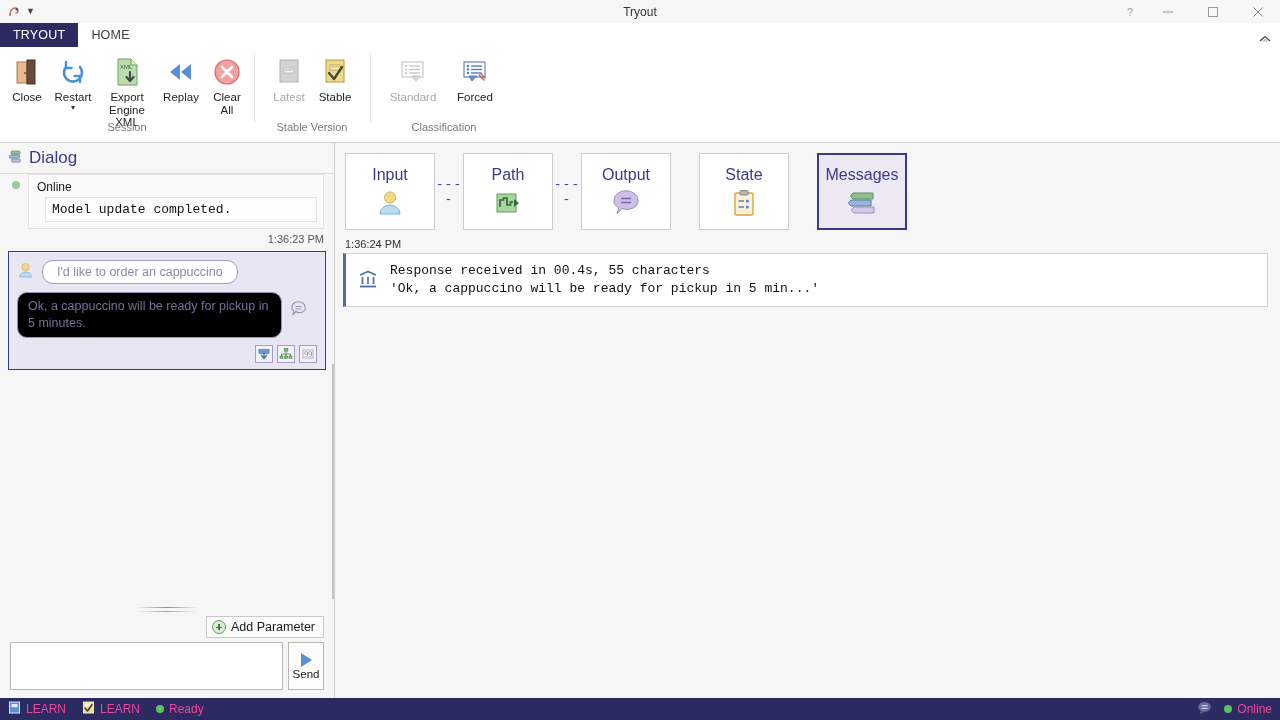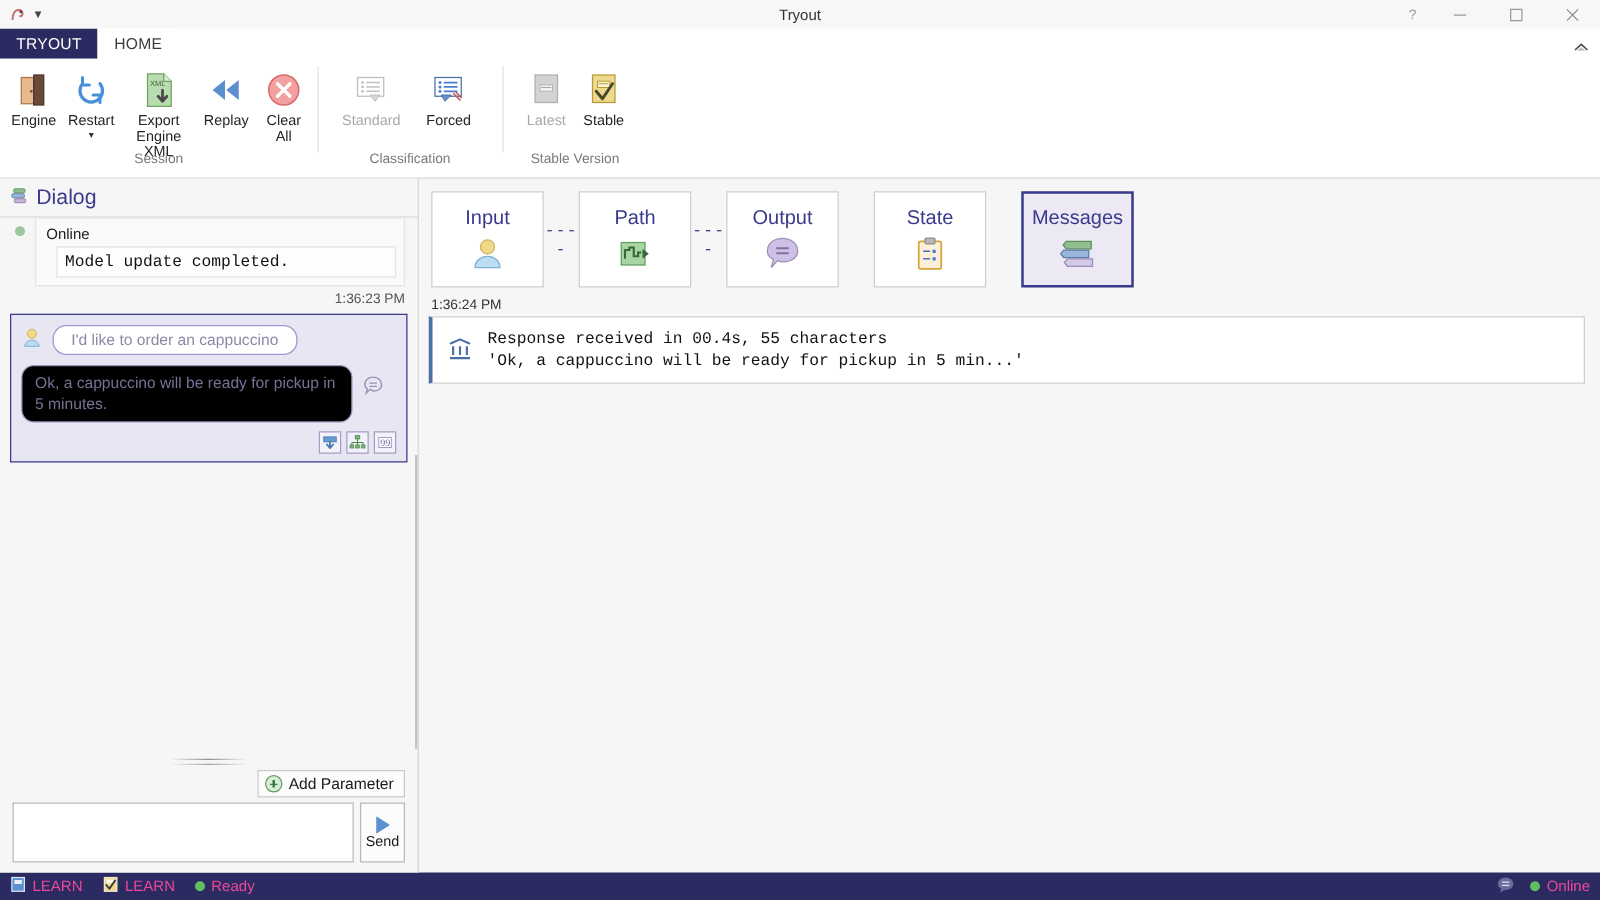--- a/index.html
+++ b/index.html
@@ -246,21 +246,21 @@
     <div class="rgroup">
       <div class="rgroup-items">
         <div class="rbtn">
           <span class="ricon">
             <svg width="30" height="30" viewBox="0 0 30 30">
               <rect x="5" y="5" width="10" height="21" fill="#e8b98e" stroke="#a9784a" stroke-width="1"></rect>
               <rect x="15" y="3" width="8" height="24" fill="#6b4a3a" stroke="#4b3228" stroke-width="1"></rect>
               <circle cx="13" cy="16" r="1.1" fill="#7a5438"></circle>
             </svg>
           </span>
-          <span class="rlabel">Engine</span>
+          <span class="rlabel">Close</span>
         </div>
         <div class="rbtn">
           <span class="ricon">
             <svg width="30" height="30" viewBox="0 0 30 30">
               <path d="M22 10 A9 9 0 1 1 8 10" fill="none" stroke="#4a90d9" stroke-width="2.6" stroke-linecap="round"></path>
               <path d="M8 5 L8 11 L13.5 11" fill="none" stroke="#4a90d9" stroke-width="2.4" stroke-linecap="round" stroke-linejoin="round"></path>
               <path d="M22 25 L22 19 L16.5 19" fill="none" stroke="#4a90d9" stroke-width="2.4" stroke-linecap="round" stroke-linejoin="round"></path>
             </svg>
           </span>
           <span class="rlabel">Restart</span>
@@ -290,20 +290,47 @@
           <span class="ricon">
             <svg width="28" height="28" viewBox="0 0 28 28">
               <circle cx="14" cy="14" r="12" fill="#f3a0a0" stroke="#d96a6a" stroke-width="1.2"></circle>
               <path d="M9 9 L19 19 M19 9 L9 19" stroke="#ffffff" stroke-width="2.6" stroke-linecap="round"></path>
             </svg>
           </span>
           <span class="rlabel">Clear<br>All</span>
         </div>
       </div>
       <div class="rgroup-label">Session</div>
+    </div>
+
+    <div class="rgroup" style="padding:0 12px;">
+      <div class="rgroup-items">
+        <div class="rbtn disabled">
+          <span class="ricon">
+            <svg width="26" height="30" viewBox="0 0 26 30">
+              <rect x="4" y="3" width="18" height="22" fill="#d3d3d3" stroke="#b0b0b0" stroke-width="1"></rect>
+              <rect x="8" y="11" width="10" height="5" fill="#f2f2f2" stroke="#b5b5b5" stroke-width=".8"></rect>
+              <line x1="9" y1="13" x2="17" y2="13" stroke="#a8a8a8" stroke-width=".8"></line>
+            </svg>
+          </span>
+          <span class="rlabel">Latest</span>
+        </div>
+        <div class="rbtn">
+          <span class="ricon">
+            <svg width="26" height="30" viewBox="0 0 26 30">
+              <rect x="4" y="3" width="18" height="22" fill="#edd98f" stroke="#b99a34" stroke-width="1"></rect>
+              <rect x="8" y="8" width="10" height="5" fill="#faf3d8" stroke="#b99a34" stroke-width=".8"></rect>
+              <line x1="9" y1="10" x2="17" y2="10" stroke="#b99a34" stroke-width=".8"></line>
+              <path d="M7 16 L12 22 L20 10" fill="none" stroke="#4a4a2a" stroke-width="2.4" stroke-linecap="round" stroke-linejoin="round"></path>
+            </svg>
+          </span>
+          <span class="rlabel">Stable</span>
+        </div>
+      </div>
+      <div class="rgroup-label">Stable Version</div>
     </div>
 
     <div class="rgroup" style="padding:0 12px;">
       <div class="rgroup-items">
         <div class="rbtn wide disabled">
           <span class="ricon">
             <svg width="30" height="26" viewBox="0 0 30 26">
               <rect x="4" y="3" width="21" height="15" fill="#ffffff" stroke="#bdbdbd" stroke-width="1"></rect>
               <circle cx="8" cy="7" r="1.1" fill="#c0c0c0"></circle>
                 <line x1="11" y1="7" x2="22" y2="7" stroke="#c0c0c0" stroke-width="1.2"></line>
@@ -327,47 +354,20 @@
               <circle cx="8" cy="14" r="1.2" fill="#4a7fd0"></circle>
                 <line x1="11" y1="14" x2="22" y2="14" stroke="#4a7fd0" stroke-width="1.4"></line>
               <path d="M9 17 L17 17 L12 22 Z" fill="#6a93c8" stroke="#4a6fa5" stroke-width=".8"></path>
               <path d="M19 16 L24 21 M21 15 L25 19" stroke="#c05a5a" stroke-width="1.4" stroke-linecap="round"></path>
             </svg>
           </span>
           <span class="rlabel">Forced</span>
         </div>
       </div>
       <div class="rgroup-label">Classification</div>
-    </div>
-
-    <div class="rgroup" style="padding:0 12px;">
-      <div class="rgroup-items">
-        <div class="rbtn disabled">
-          <span class="ricon">
-            <svg width="26" height="30" viewBox="0 0 26 30">
-              <rect x="4" y="3" width="18" height="22" fill="#d3d3d3" stroke="#b0b0b0" stroke-width="1"></rect>
-              <rect x="8" y="11" width="10" height="5" fill="#f2f2f2" stroke="#b5b5b5" stroke-width=".8"></rect>
-              <line x1="9" y1="13" x2="17" y2="13" stroke="#a8a8a8" stroke-width=".8"></line>
-            </svg>
-          </span>
-          <span class="rlabel">Latest</span>
-        </div>
-        <div class="rbtn">
-          <span class="ricon">
-            <svg width="26" height="30" viewBox="0 0 26 30">
-              <rect x="4" y="3" width="18" height="22" fill="#edd98f" stroke="#b99a34" stroke-width="1"></rect>
-              <rect x="8" y="8" width="10" height="5" fill="#faf3d8" stroke="#b99a34" stroke-width=".8"></rect>
-              <line x1="9" y1="10" x2="17" y2="10" stroke="#b99a34" stroke-width=".8"></line>
-              <path d="M7 16 L12 22 L20 10" fill="none" stroke="#4a4a2a" stroke-width="2.4" stroke-linecap="round" stroke-linejoin="round"></path>
-            </svg>
-          </span>
-          <span class="rlabel">Stable</span>
-        </div>
-      </div>
-      <div class="rgroup-label">Stable Version</div>
     </div>
   </div>
 
   <div class="body">
 
     <div class="leftpanel">
       <div class="panel-header">
         <span>
           <svg width="15" height="15" viewBox="0 0 15 15">
             <rect x="3" y="2" width="9" height="3.2" rx="1" fill="#8fbf8f" stroke="#5f8f5f" stroke-width=".7"></rect>

